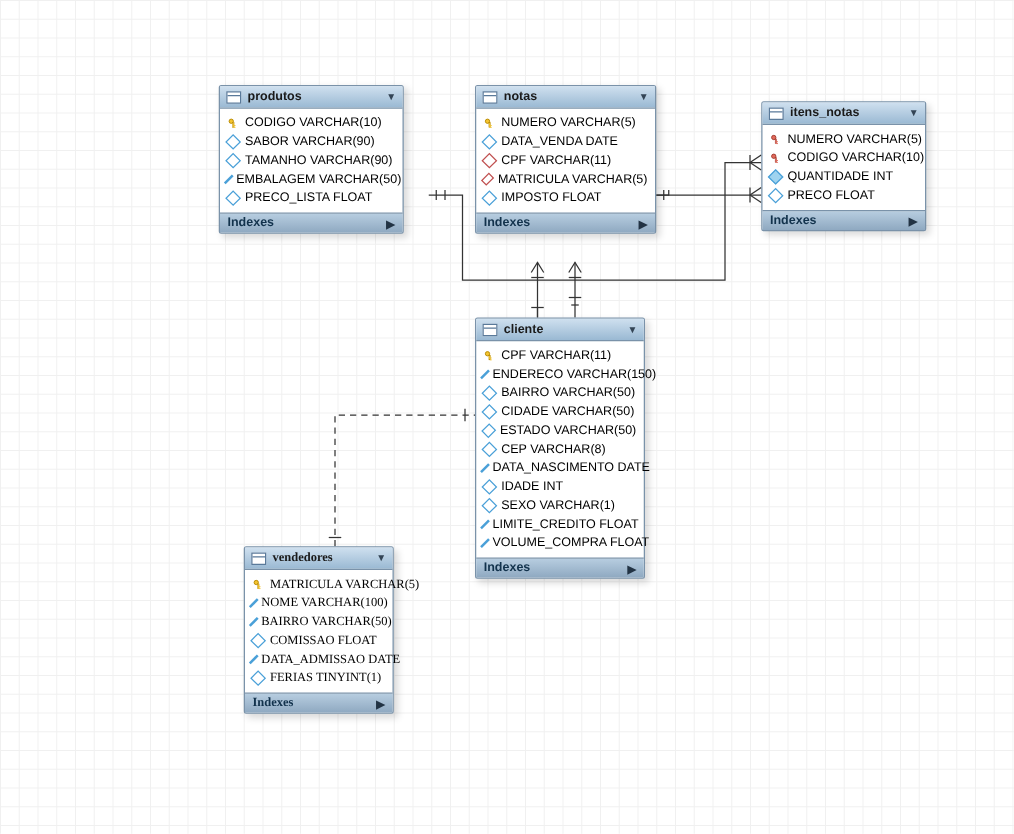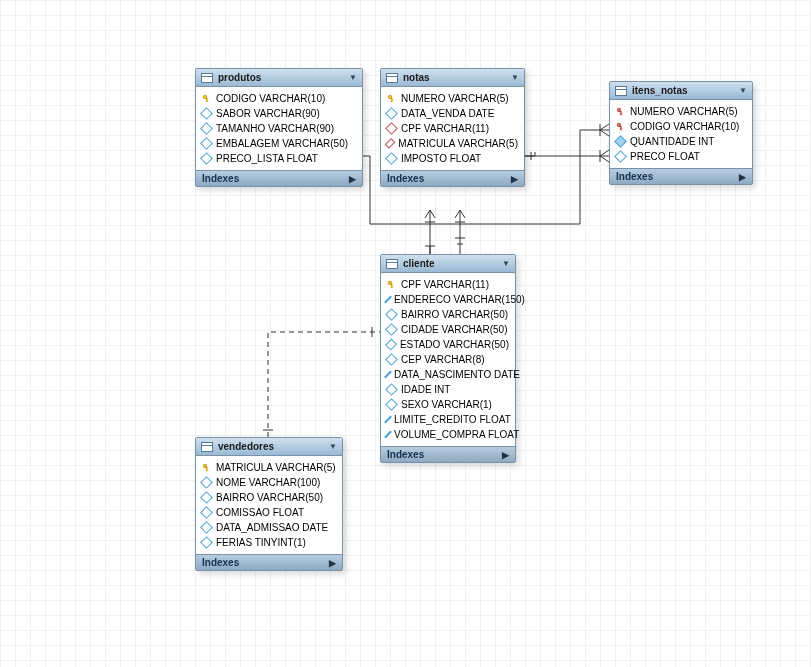--- a/index.html
+++ b/index.html
@@ -88,25 +88,25 @@
     align-items: center;
     justify-content: space-between;
     color: #12324c;
     font-weight: bold;
     font-size: 10px;
   }
   .entity .footer .arr {
     font-size: 9px; color: #234;
   }
   
-  #e-produtos   { left: 175px; top:  68px; width: 168px; margin-left: 20px; }
+  #e-produtos   { left: 175px; top:  68px; width: 148px; }
   #e-notas      { left: 380px; top:  68px; width: 145px; }
-  #e-itens      { left: 609px; top:  81px; width: 144px; }
+  #e-itens      { left: 609px; top:  81px; width: 132px; }
   #e-cliente    { left: 380px; top: 254px; width: 136px; }
-  #e-vendedores { left: 195px; top: 437px; width: 148px; }
+  #e-vendedores { left: 195px; top: 437px; width: 120px; font-family: Liberation Serif, serif; }
 </style>
 </head>
 <body>
 
 <div class="grid"></div>
 
 <svg class="svglayer" width="811" height="667">
   <g stroke="#333" stroke-width="1" fill="none">
 
     <path d="M343 156 L356 156 L356 152 M343 156 L356 156 L356 160"></path>

